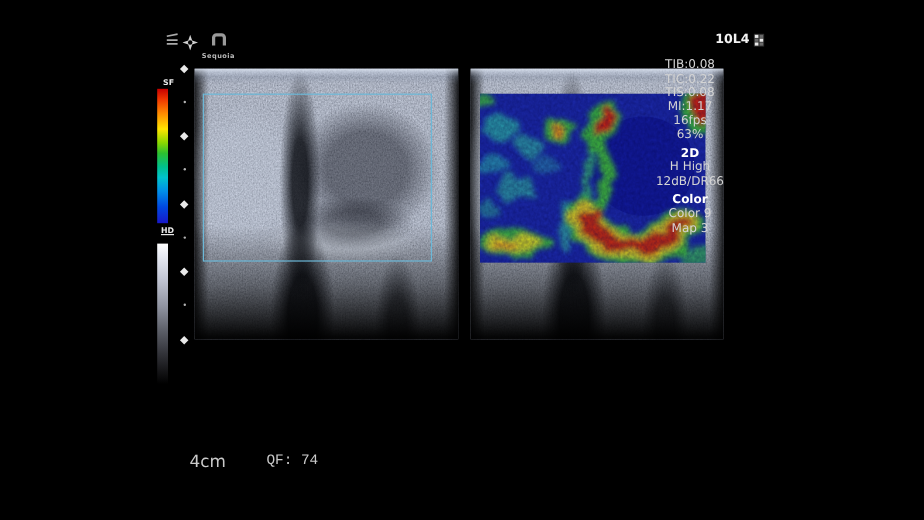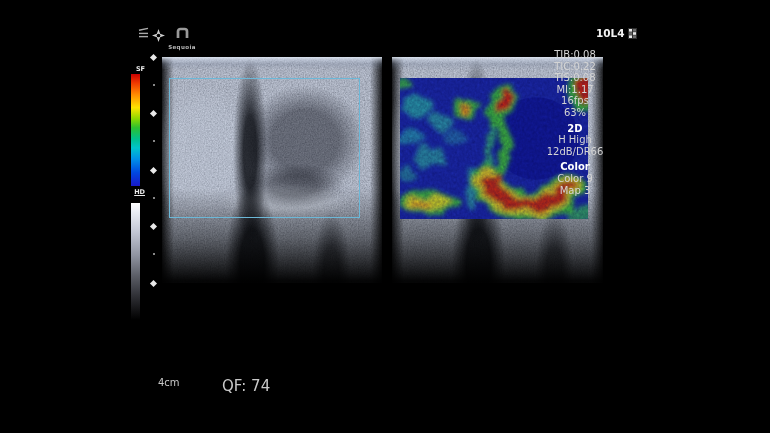--- a/index.html
+++ b/index.html
@@ -66,22 +66,22 @@
 
   
   .tick-major{position:absolute;left:151px;width:5px;height:5px;background:#e9e9e9;transform:rotate(45deg);}
   .tick-minor{position:absolute;left:153px;width:2px;height:2px;background:#b4b4b4;border-radius:50%;}
 
   
   #params{position:absolute;top:49px;left:520px;width:110px;text-align:center;font-size:10px;line-height:11.6px;color:#d4d4d4;}
   #params .ptitle{font-weight:bold;color:#fff;margin-top:4px;}
 
   
-  #footer-depth{position:absolute;left:158px;top:377px;font-size:10px;color:#c9c9c9;}
-  #footer-qf{position:absolute;left:222px;top:377px;font-size:15px;color:#c9c9c9;}
+  #footer-depth{position:absolute;left:158px;top:377px;font-size:14px;color:#c9c9c9;}
+  #footer-qf{position:absolute;left:222px;top:377px;font-size:12px;color:#c9c9c9;font-family:Liberation Mono, monospace;}
 </style>
 </head>
 <body>
 
 <svg width="0" height="0" style="position:absolute" aria-hidden="true">
   <defs>
     <filter id="sp1" x="0" y="0" width="100%" height="100%">
       <feTurbulence type="fractalNoise" baseFrequency="0.85 0.65" numOctaves="3" seed="11"></feTurbulence>
       <feColorMatrix type="saturate" values="0"></feColorMatrix>
       <feComponentTransfer>

